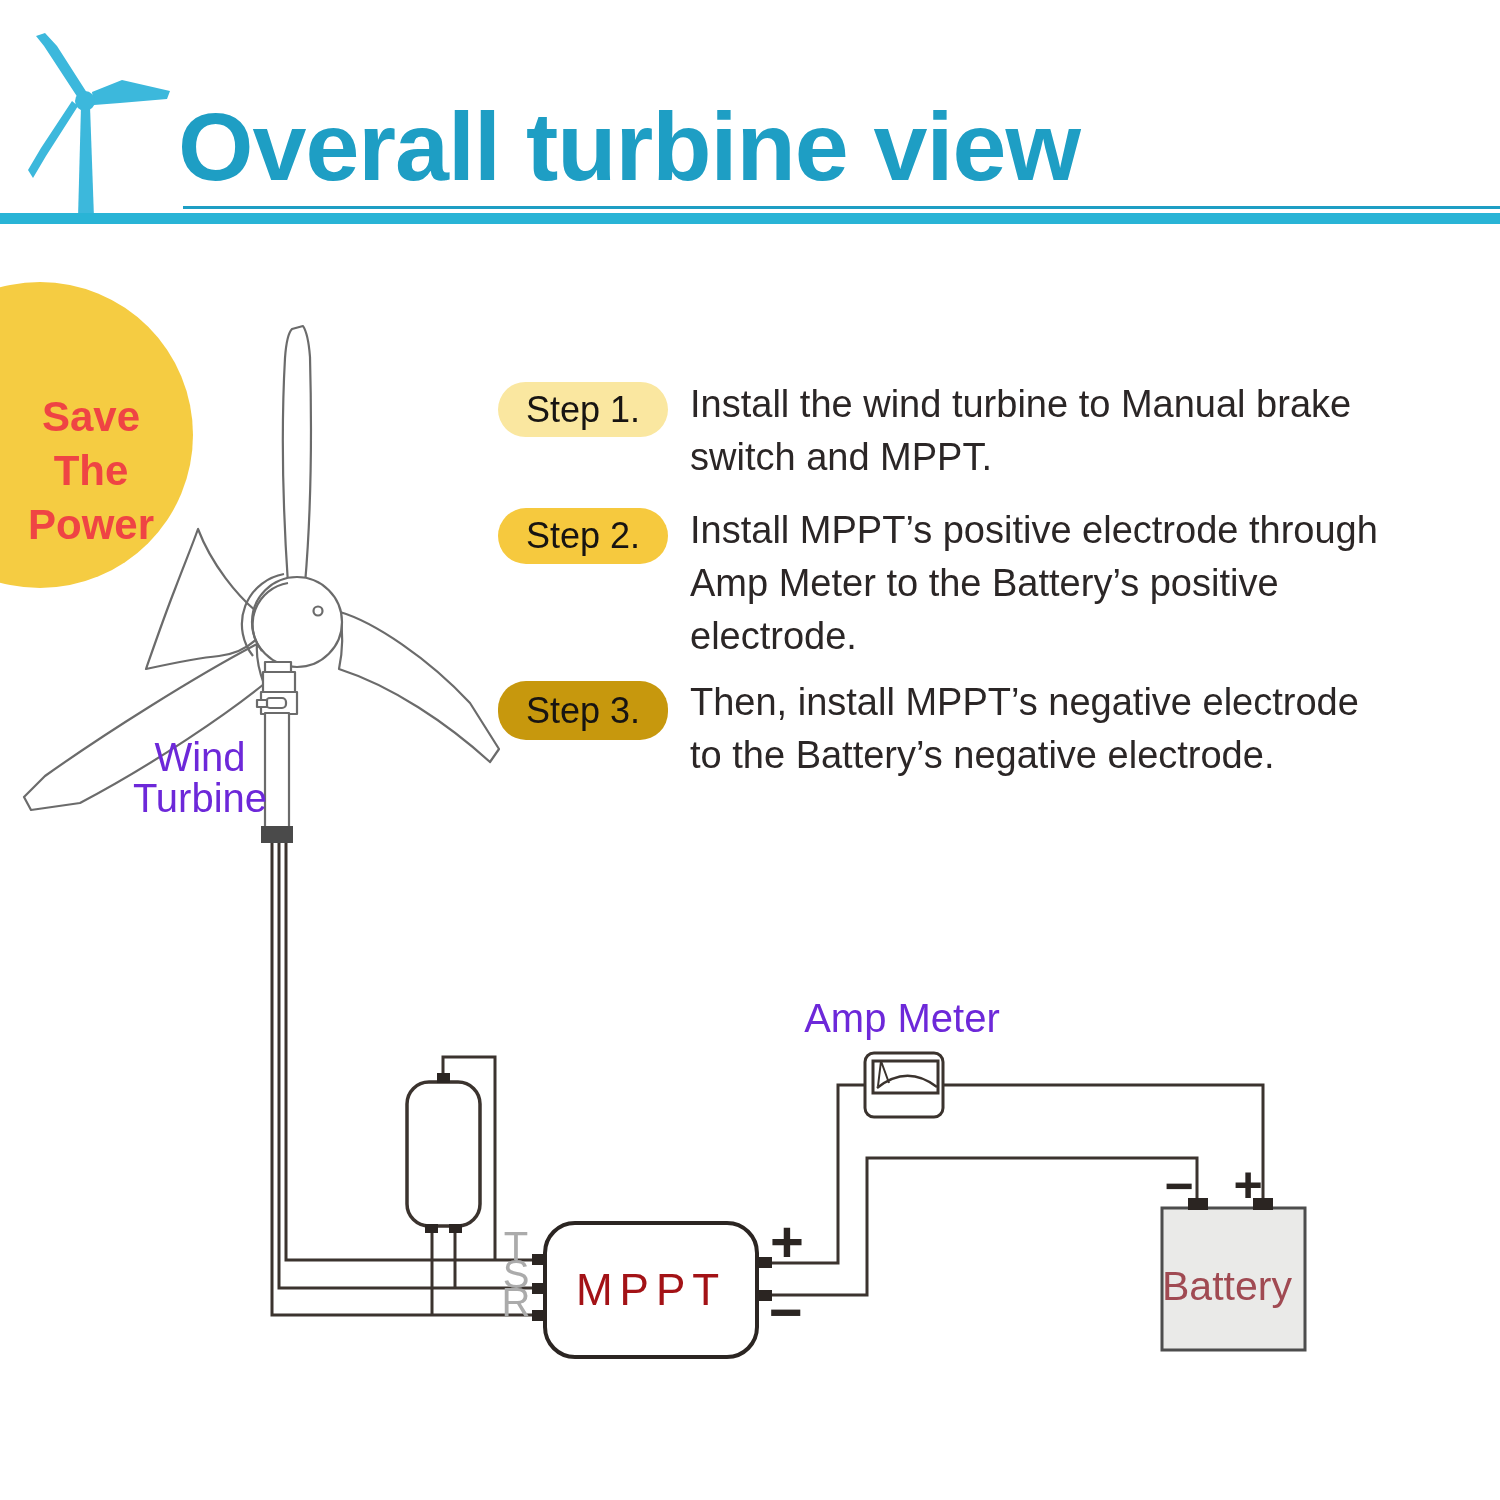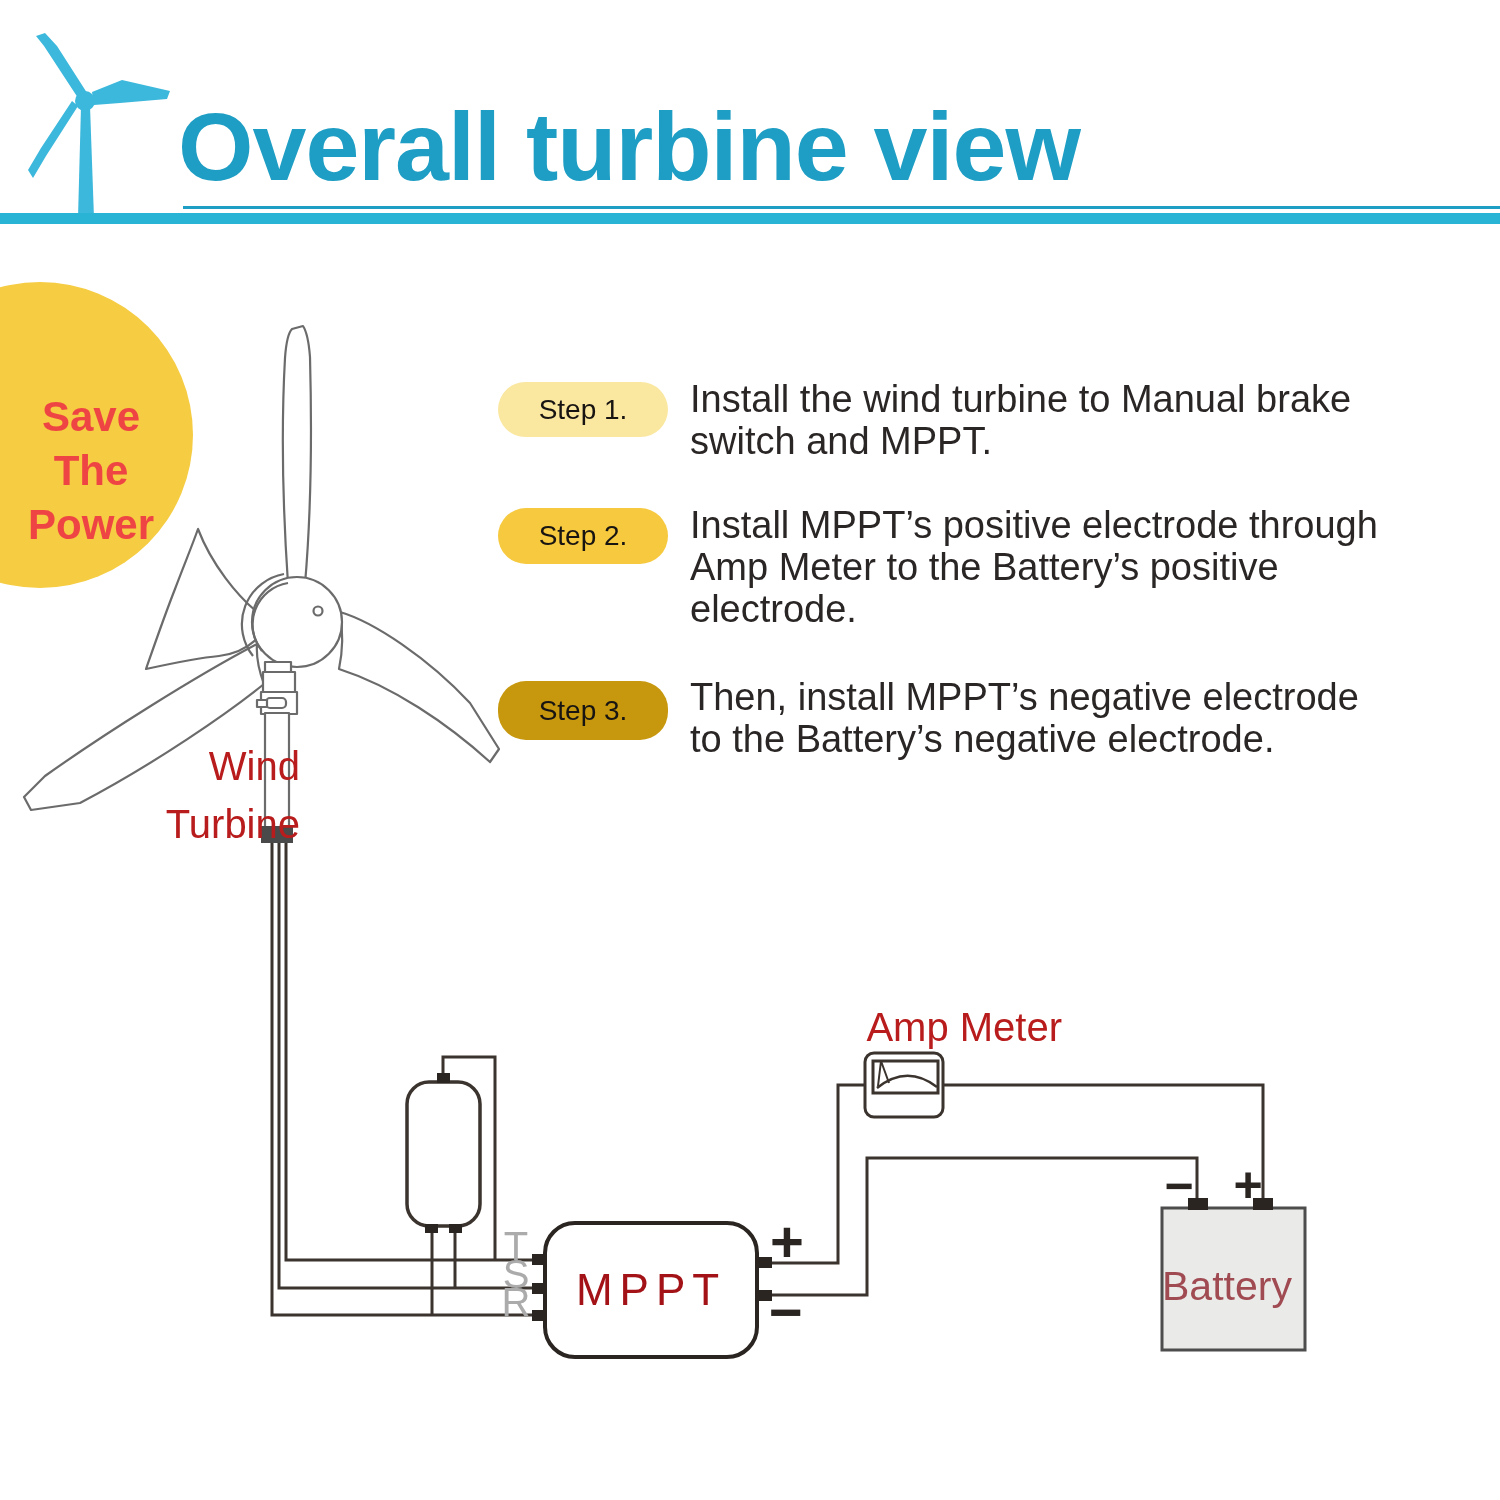--- a/index.html
+++ b/index.html
@@ -6,28 +6,28 @@
   .canvas{position:relative;width:1500px;height:1500px;background:#fff;overflow:hidden;}
   .abs{position:absolute;}
   
   .page-title{left:178px;top:98px;font-size:97px;font-weight:700;color:#1E9EC4;letter-spacing:-1px;line-height:97px;white-space:nowrap;}
   .title-underline{left:183px;top:206px;width:1317px;height:3px;background:#1E9EC4;}
   .header-bar{left:0;top:213px;width:1500px;height:11px;background:#29B4D6;}
   
   .save-circle{left:-113px;top:282px;width:306px;height:306px;border-radius:50%;background:#F5CC42;}
   .save-text{left:0;top:350px;width:182px;text-align:center;font-size:42px;font-weight:700;color:#ef4444;line-height:54px;white-space:pre-line;margin-top:40px;}
   
-  .step-badge{left:498px;width:170px;border-radius:28px;text-align:center;color:#171412;font-size:28px;}
+  .step-badge{left:498px;width:170px;border-radius:28px;text-align:center;color:#171412;font-size:36px;}
   .badge1{top:382px;height:55px;line-height:55px;background:#FAE7A0;}
   .badge2{top:508px;height:56px;line-height:56px;background:#F6C93E;}
   .badge3{top:681px;height:59px;line-height:59px;background:#C7980D;}
-  .step-text{left:690px;width:790px;font-size:38px;color:#2B2626;line-height:42px;white-space:pre-line;}
+  .step-text{left:690px;width:790px;font-size:38px;color:#2B2626;line-height:53px;white-space:pre-line;}
   .stext1{top:378px;} .stext2{top:504px;} .stext3{top:676px;}
   
-  .dlabel{color:#b91c1c;font-size:40px;line-height:58px;text-align:right;white-space:pre-line;}
+  .dlabel{color:#6d28d9;font-size:40px;line-height:41px;text-align:center;white-space:pre-line;}
   .wind-label{left:100px;top:737px;width:200px;}
   .brake-label{left:280px;top:966px;width:330px;}
   .amp-label{left:742px;top:998px;width:320px;white-space:nowrap;}
   .mppt-label{left:545px;top:1268px;width:212px;height:44px;line-height:44px;text-align:center;font-size:44px;letter-spacing:7px;color:#A31216;}
   .battery-label{left:1162px;top:1263px;width:143px;text-align:left;font-size:41px;color:#A04A52;}
   .tsr{width:36px;height:36px;line-height:36px;text-align:center;font-size:40px;color:#ABABAB;}
   .t-lab{left:498px;top:1228px;} .s-lab{left:498px;top:1256px;} .r-lab{left:498px;top:1284px;}
   .sign{font-weight:700;color:#2B2522;text-align:center;}
   .mppt-plus{left:757px;top:1212px;width:60px;height:60px;line-height:60px;font-size:58px;}
   .mppt-minus{left:756px;top:1282px;width:60px;height:60px;line-height:60px;font-size:58px;}

